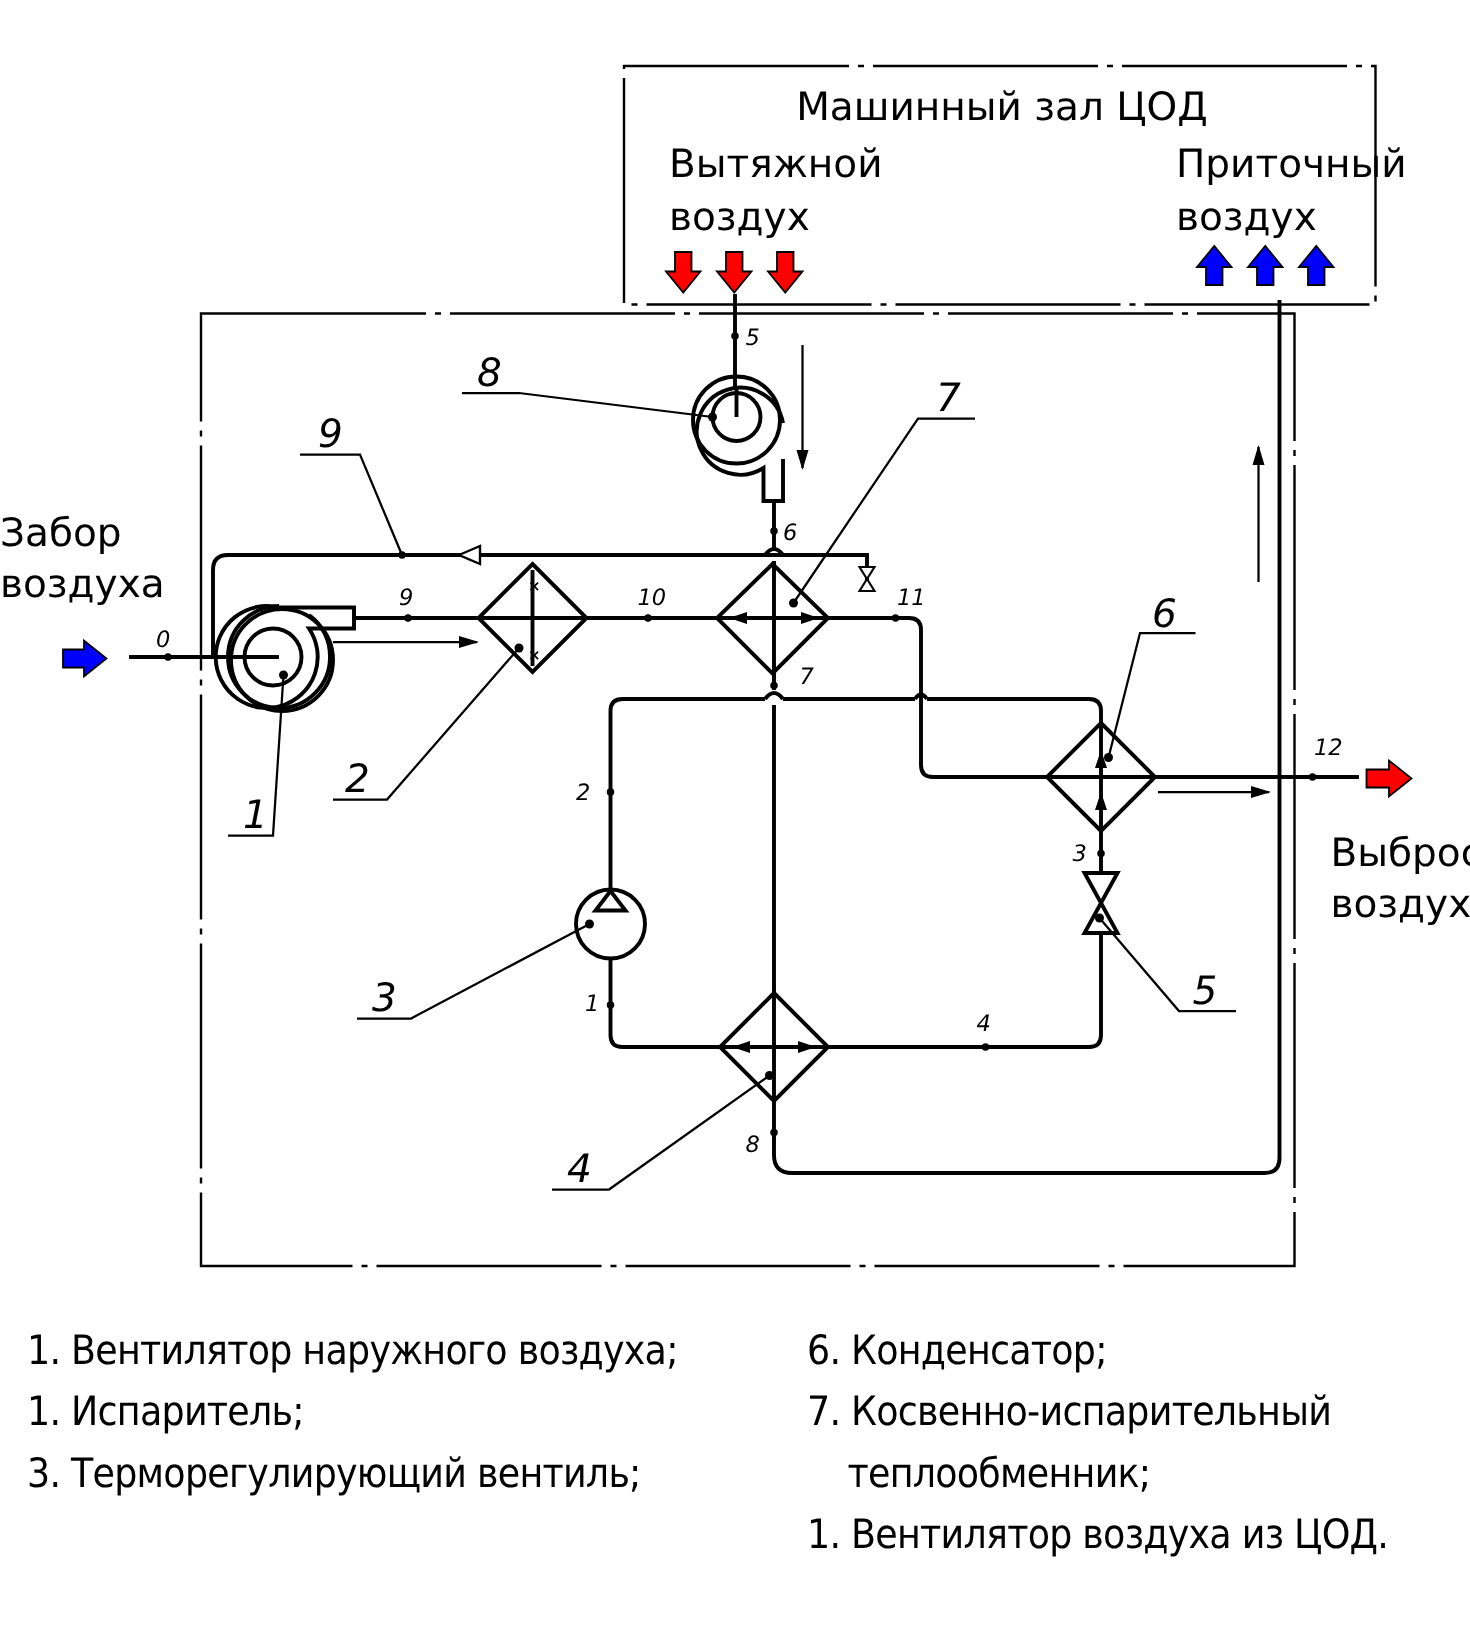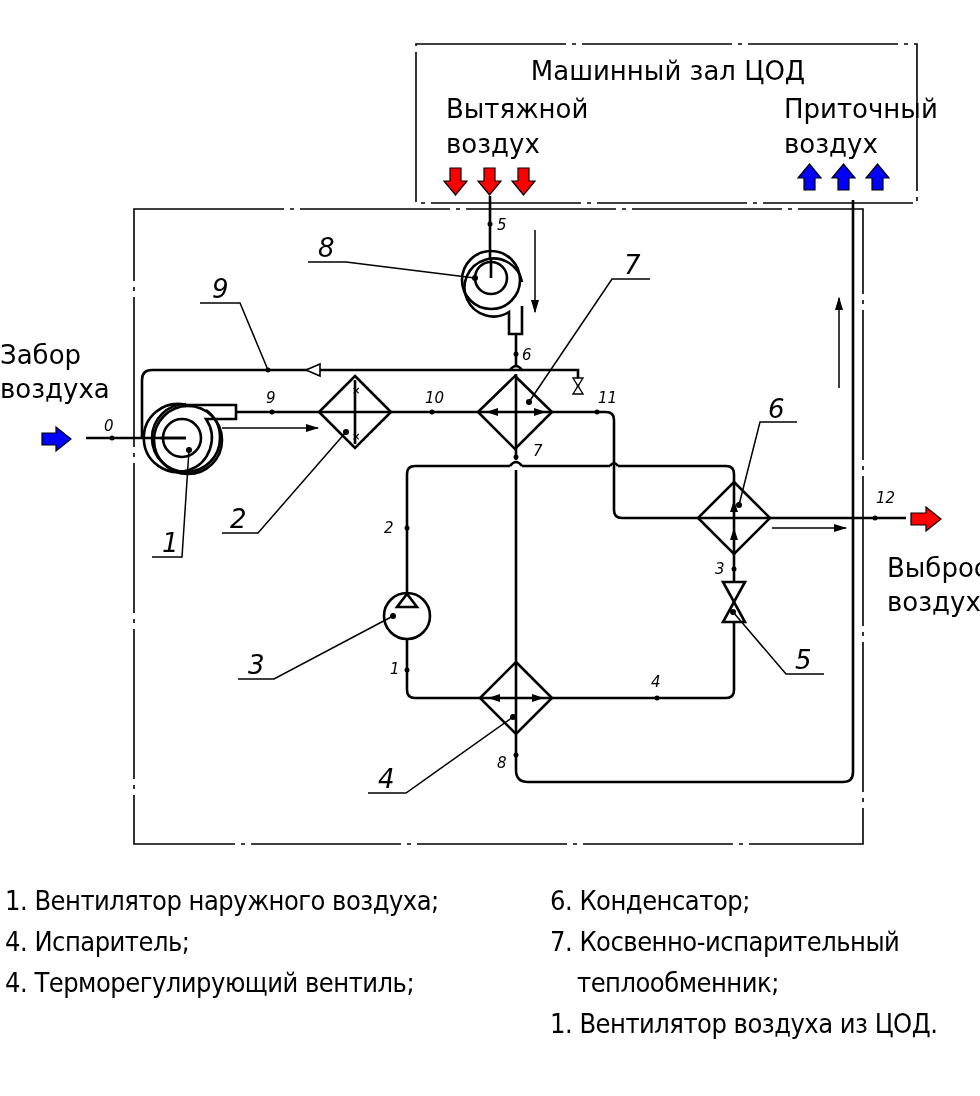--- a/index.html
+++ b/index.html
@@ -7,22 +7,22 @@
   svg#schematic { position: absolute; left: 0; top: 0; }
   .ln { stroke: #000; stroke-width: 2.6; fill: none; }
   .thin { stroke: #000; stroke-width: 1.5; fill: none; }
   .frame { stroke: #000; stroke-width: 1.6; fill: none; stroke-dasharray: 150 6 4 6; }
   .lbl { font-family: "DejaVu Sans", sans-serif; font-size: 26px; fill: #000; font-style: normal; }
   .pt { font-family: "DejaVu Sans", sans-serif; font-size: 15px; font-style: italic; fill: #000; }
   .callout { font-family: "DejaVu Sans", sans-serif; font-size: 26px; font-style: italic; fill: #000; }
   .dot { fill: #000; }
   .legend { position: absolute; top: 880px; font-family: "DejaVu Sans Condensed", "DejaVu Sans", sans-serif; font-size: 27px; line-height: 41px; color: #000; letter-spacing: -0.5px; }
   .legend div { white-space: nowrap; }
-  .legend-left { left: 5px; }
-  .legend-right { left: 550px; }
+  .legend-left { left: 18px; }
+  .legend-right { left: 538px; }
   .indent { padding-left: 27px; }
 </style>
 </head>
 <body>
 
 <svg id="schematic" width="980" height="870" viewBox="0 0 980 870" xmlns="http://www.w3.org/2000/svg">
   <defs>
     <marker id="arr" viewBox="0 0 10 10" refX="9" refY="5" markerWidth="9" markerHeight="9" orient="auto">
       <path d="M0,2 L10,5 L0,8 z" fill="#000"></path>
     </marker>
@@ -216,21 +216,21 @@
     <text x="318" y="257" class="callout">8</text>
 
     <polyline points="200,303 240,303 268,370" class="thin"></polyline>
     <text x="212" y="298" class="callout">9</text>
     <circle cx="268" cy="370" r="2.5" class="dot"></circle>
   </g>
 </svg>
 
 <div class="legend legend-left">
   <div>1. Вентилятор наружного воздуха;</div>
-  <div>4. Испаритель;</div>
-  <div>4. Терморегулирующий вентиль;</div>
+  <div>1. Испаритель;</div>
+  <div>3. Терморегулирующий вентиль;</div>
 </div>
 <div class="legend legend-right">
   <div>6. Конденсатор;</div>
   <div>7. Косвенно-испарительный</div>
   <div class="indent">теплообменник;</div>
   <div>1. Вентилятор воздуха из ЦОД.</div>
 </div>
 
 </body></html>

